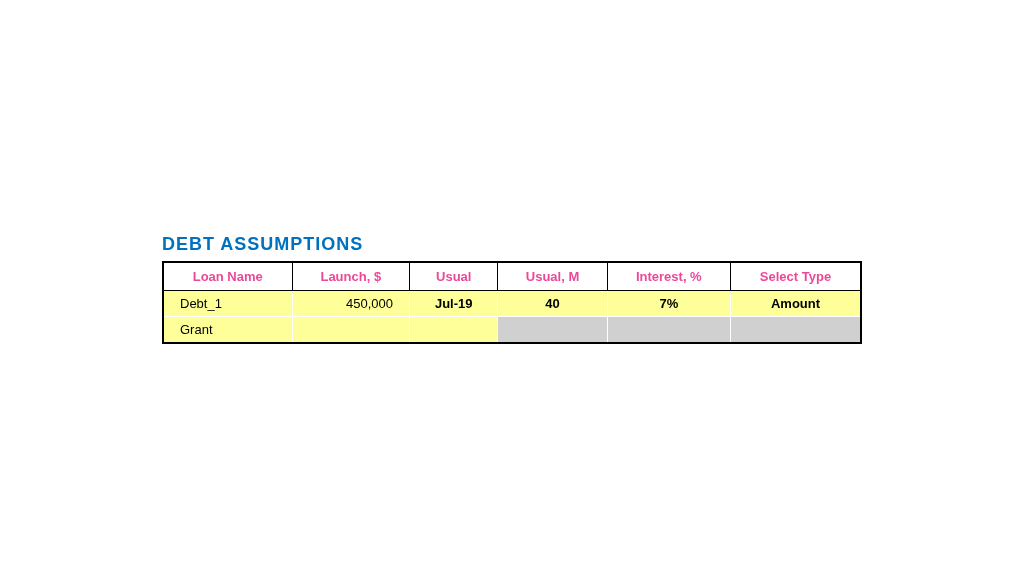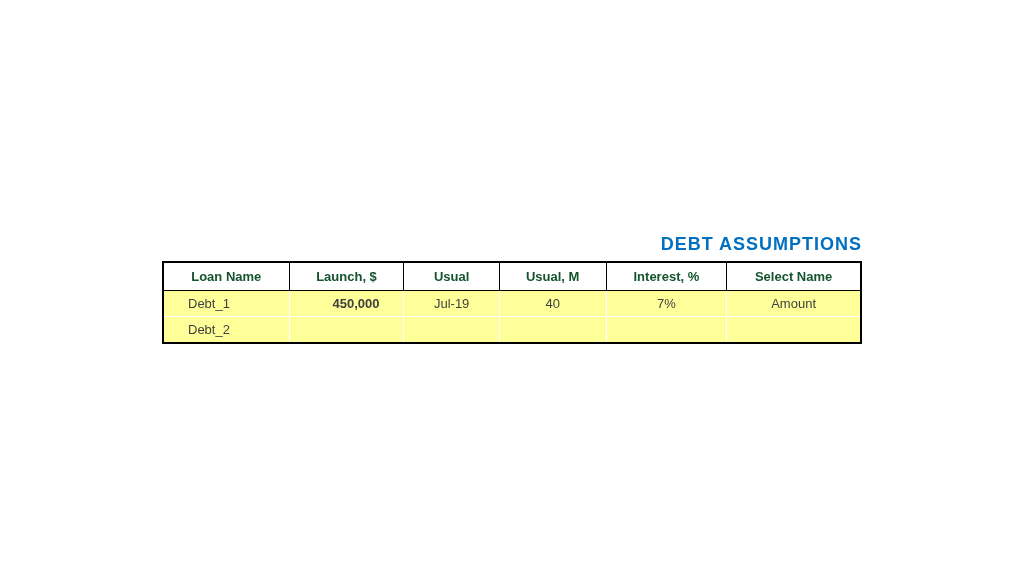--- a/index.html
+++ b/index.html
@@ -14,108 +14,108 @@
       justify-content: center;
       align-items: center;
       width: 1024px;
       height: 577px;
       font-family: Arial, sans-serif;
     }
 
     .container {
       display: flex;
       flex-direction: column;
-      align-items: flex-end;
+      align-items: flex-start;
     }
 
     .table-title {
       font-size: 18px;
       font-weight: bold;
       color: #0070c0;
       margin-bottom: 6px;
       letter-spacing: 1px;
     }
 
     .debt-table {
       border-collapse: collapse;
       border: 2px solid #000000;
       min-width: 700px;
     }
 
     .debt-table th {
       background-color: #ffffff;
-      color: #14532d;
+      color: #ec4899;
       font-weight: bold;
       font-size: 13px;
       padding: 6px 20px;
       border: 1px solid #000000;
       text-align: center;
       white-space: nowrap;
     }
 
     .debt-table td {
-      padding: 5px 24px;
+      padding: 5px 16px;
       border: 1px solid #ffffff;
       font-size: 13px;
-      color: #404040;
+      color: #000000;
     }
 
     .row-yellow {
       background-color: #ffff99;
     }
 
     .row-yellow td {
       border: 1px solid #ffffff;
     }
 
     .cell-gray {
       background-color: #d0d0d0;
     }
 
     .cell-right {
       text-align: right;
-      font-weight: bold;
     }
 
     .cell-center {
       text-align: center;
+      font-weight: bold;
     }
 
     .cell-left {
       text-align: left;
     }
   </style>
 </head>
 <body>
 
 <div class="container">
   <div class="table-title">DEBT ASSUMPTIONS</div>
   <table class="debt-table">
     <thead>
       <tr>
         <th>Loan Name</th>
         <th>Launch, $</th>
         <th>Usual</th>
         <th>Usual, M</th>
         <th>Interest, %</th>
-        <th>Select Name</th>
+        <th>Select Type</th>
       </tr>
     </thead>
     <tbody id="table-body">
     <tr class="row-yellow">
           <td class="cell-left">Debt_1</td>
           <td class="cell-right">450,000</td>
           <td class="cell-center">Jul-19</td>
           <td class="cell-center">40</td>
           <td class="cell-center">7%</td>
           <td class="cell-center">Amount</td>
         </tr>
         <tr class="row-yellow">
-          <td class="cell-left">Debt_2</td>
+          <td class="cell-left">Grant</td>
           <td class="cell-right"></td>
           <td class="cell-center"></td>
-          <td class="cell-center"></td>
-          <td class="cell-center"></td>
-          <td class="cell-center"></td>
+          <td class="cell-center cell-gray"></td>
+          <td class="cell-center cell-gray"></td>
+          <td class="cell-center cell-gray"></td>
         </tr>
       </tbody>
   </table>
 </div>
 
 </body></html>

